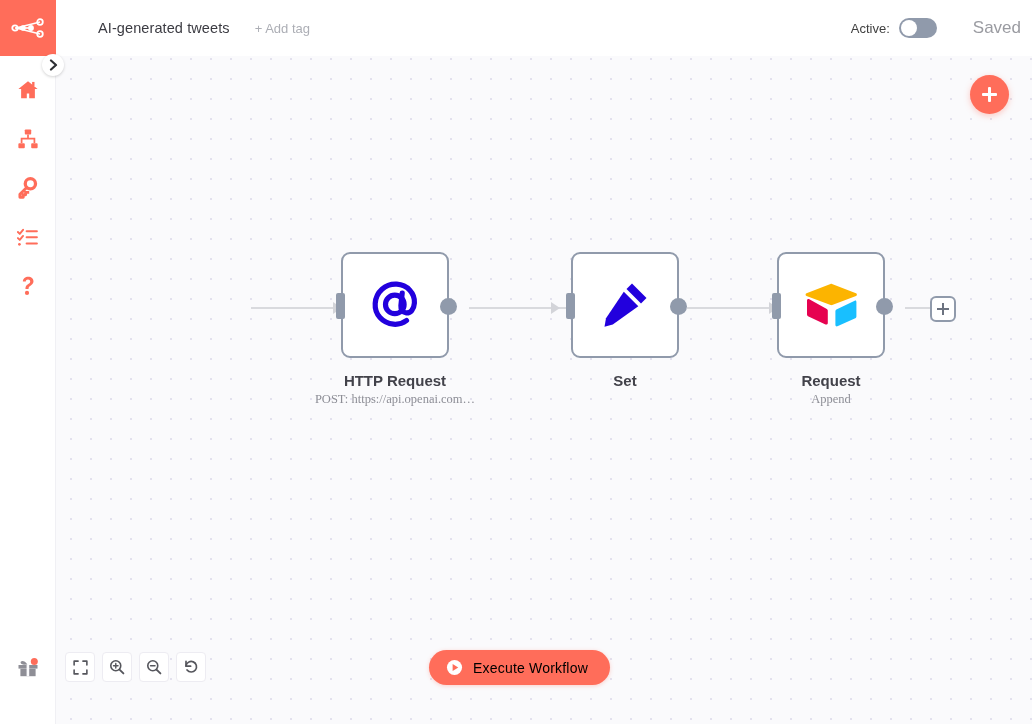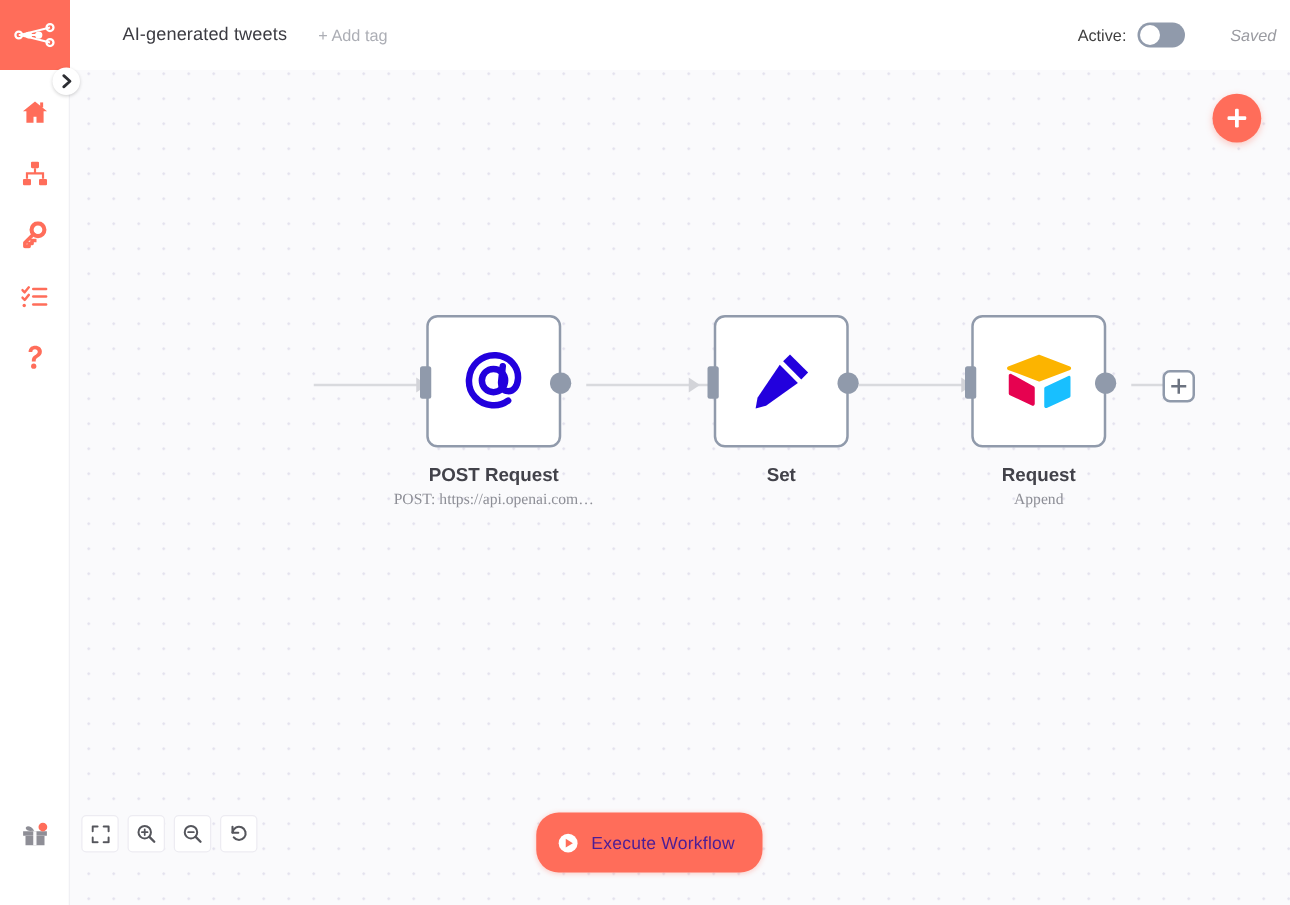--- a/index.html
+++ b/index.html
@@ -53,21 +53,21 @@
   }
   #active-label { font-size:13px; color:#404040; margin-right:9px; }
   #active-toggle {
     width:38px; height:20px; border-radius:10px; background:#909aab;
     position:relative; cursor:pointer; flex:none;
   }
   #active-toggle .knob {
     position:absolute; left:2px; top:2px; width:16px; height:16px;
     border-radius:50%; background:#ffffff;
   }
-  #saved-text { margin-left:36px; font-size:13px; color:#9a9ba1;font-style:italic; }
+  #saved-text { margin-left:36px; font-size:17px; color:#9a9ba1; }
 
   
   #canvas {
     position:absolute; left:56px; top:56px; width:976px; height:668px;
     background-color:#fafafc;
     background-image:radial-gradient(circle, #e3e1ee 1.05px, transparent 1.15px);
     background-size:20px 20px;
     background-position:5px 13px;
     overflow:hidden;
   }
@@ -136,22 +136,22 @@
   .zoom-btn {
     width:30px; height:30px; background:#ffffff; border-radius:4px;
     border:1px solid #edecf2;
     display:flex; align-items:center; justify-content:center; cursor:pointer;
   }
   .zoom-btn svg { display:block; }
 
   
   #execute-btn {
     position:absolute; left:373px; top:594px;
-    height:48px; padding:0 22px 0 17px;
-    background:#ff6d5a; border-radius:18px; color:#4c1d95;
+    height:35px; padding:0 22px 0 17px;
+    background:#ff6d5a; border-radius:18px; color:#000000;
     display:flex; align-items:center; cursor:pointer;
     box-shadow:0 1px 4px rgba(255,109,90,.30);
   }
   #execute-btn .ex-label { font-size:14px; margin-left:10px; letter-spacing:.2px; }
 </style>
 </head>
 <body>
 
 <div id="app">
 
@@ -262,21 +262,21 @@
 
     <div class="node-wrap wide" style="left:285px">
       <div class="node-box">
         <span class="conn-in"></span>
         <span class="conn-out"></span>
         <svg width="58" height="58" viewBox="0 0 58 58">
           <path d="M40.5 44.5 C36.5 47.5 32 48.6 27.5 48.2 C16.5 47.2 8.5 38.5 9.2 27.5 C9.9 16 19.4 7.5 30.8 8.2 C41.4 8.9 49 17.2 48.4 27 C48 33.4 44.6 37.2 40.2 36.9 C36.6 36.7 34.6 34 34.9 29.6 L36.2 17" fill="none" stroke="#2200dd" stroke-width="5.2" stroke-linecap="round"></path>
           <circle cx="28.8" cy="28.4" r="9.3" fill="none" stroke="#2200dd" stroke-width="5.2"></circle>
         </svg>
       </div>
-      <div class="node-name">POST Request</div>
+      <div class="node-name">HTTP Request</div>
       <div class="node-sub">POST: https://api.openai.com…</div>
     </div>
 
     <div class="node-wrap" style="left:515px">
       <div class="node-box">
         <span class="conn-in"></span>
         <span class="conn-out"></span>
         <svg width="52" height="52" viewBox="0 0 52 52">
           <path d="M33 4.5 L47.5 19 L42 24.5 L27.5 10 Z" fill="#2200dd"></path>
           <path d="M24.8 12.8 L39.3 27.3 L13.8 45.5 L5.5 47.8 L7 39.2 Z" fill="#2200dd"></path>

